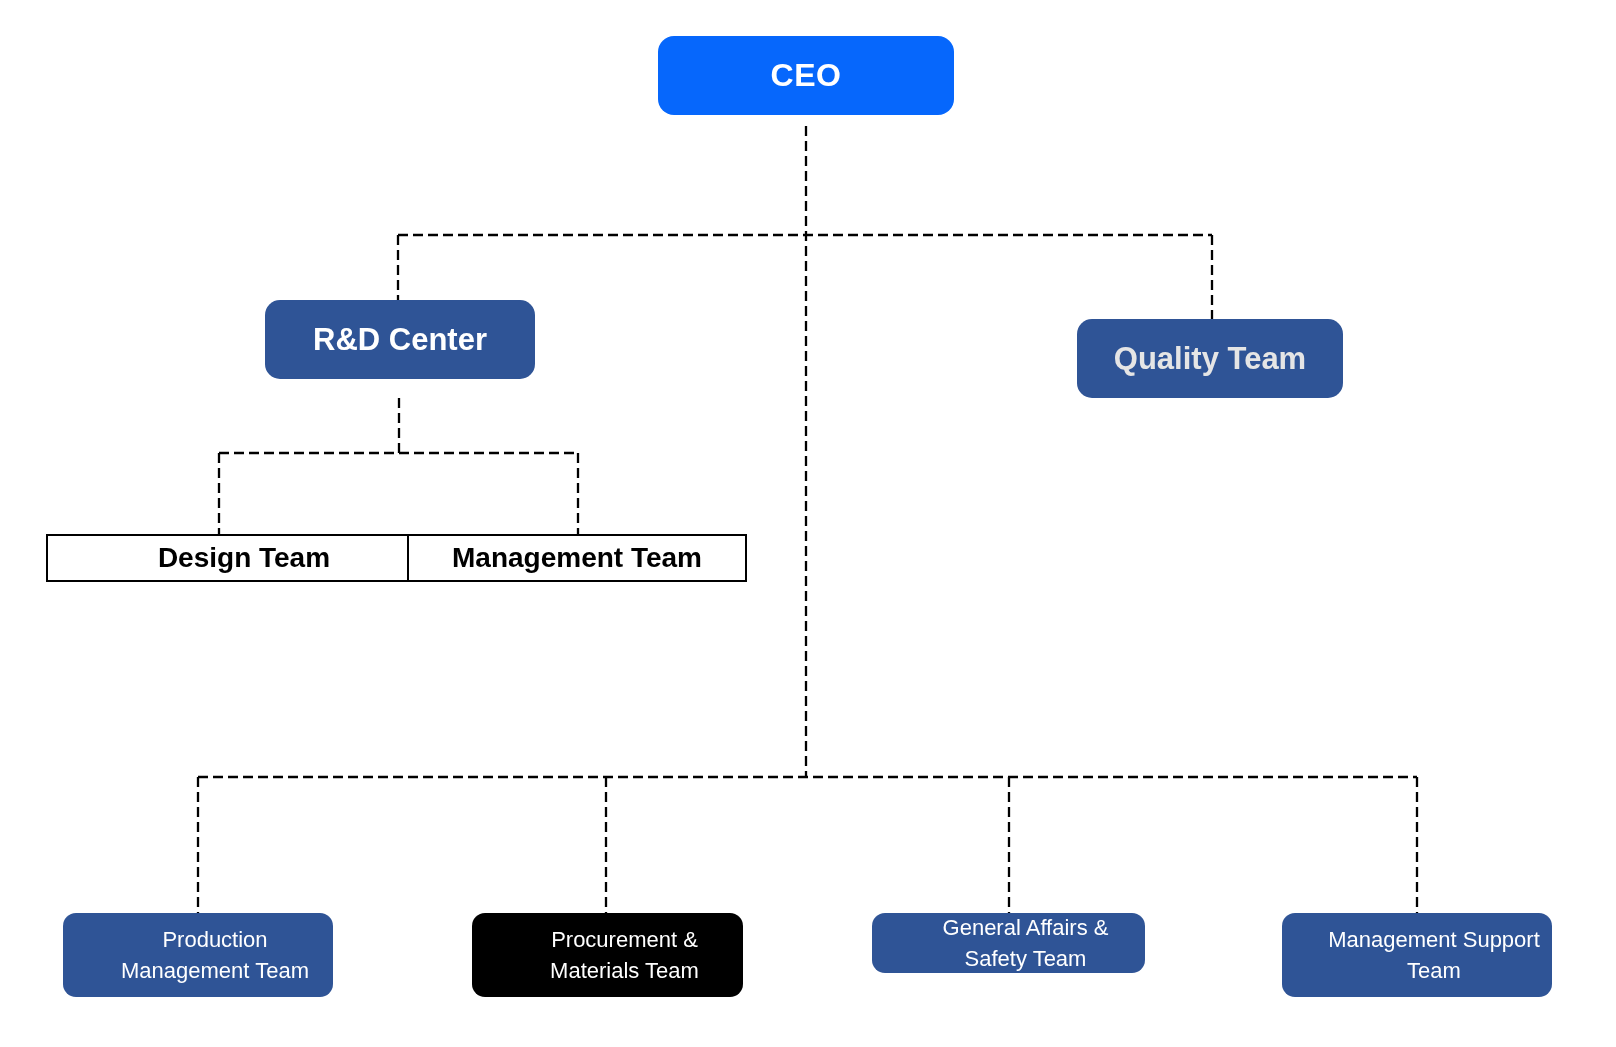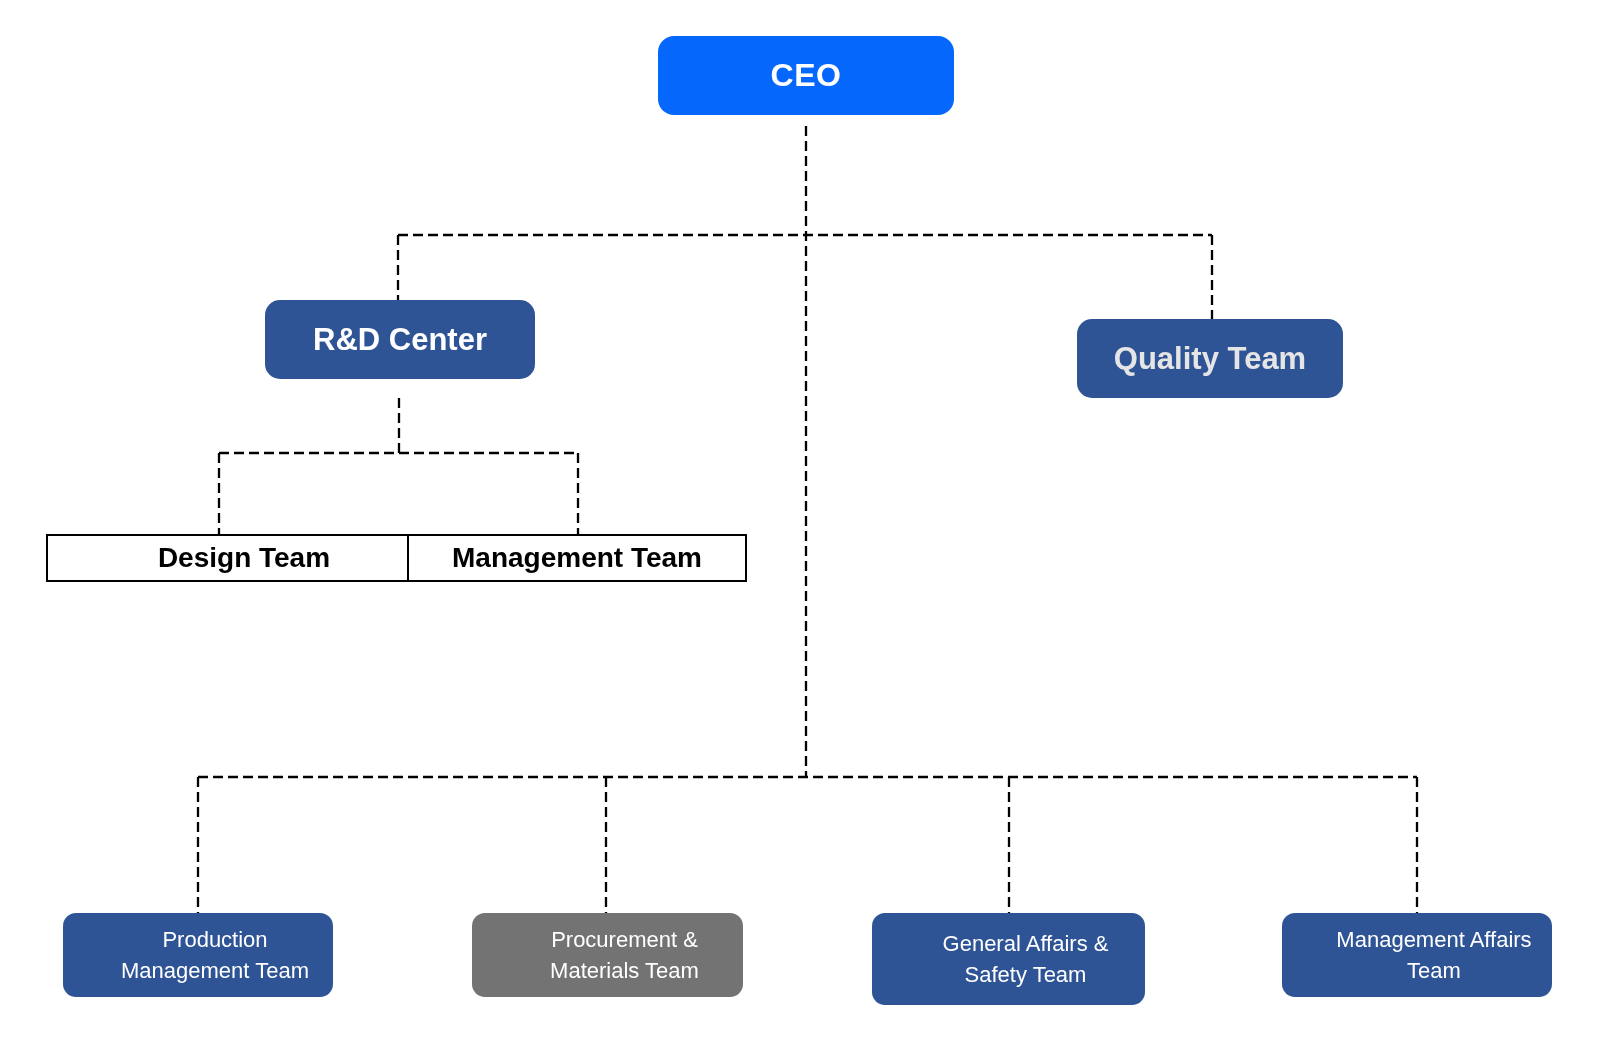--- a/index.html
+++ b/index.html
@@ -104,34 +104,34 @@
     <span>Management Team</span>
   </div>
 
   <div class="node node-team" style="left: 63px; top: 913px; width: 270px; height: 84px; background-color: rgb(47, 84, 150); color: rgb(255, 255, 255);">
     <div>
       <span class="ln">Production</span>
       <span class="ln">Management Team</span>
     </div>
   </div>
 
-  <div class="node node-team" style="left: 472px; top: 913px; width: 271px; height: 84px; background-color: #737373; color: rgb(255, 255, 255);">
+  <div class="node node-team" style="left: 472px; top: 913px; width: 271px; height: 84px; background-color: #000000; color: rgb(255, 255, 255);">
     <div>
       <span class="ln">Procurement &amp;</span>
       <span class="ln">Materials Team</span>
     </div>
   </div>
 
-  <div class="node node-team" style="left: 872px; top: 913px; width: 273px; height: 92px; background-color: rgb(47, 84, 150); color: rgb(255, 255, 255);">
+  <div class="node node-team" style="left: 872px; top: 913px; width: 273px; height: 60px; background-color: rgb(47, 84, 150); color: rgb(255, 255, 255);">
     <div>
       <span class="ln">General Affairs &amp;</span>
       <span class="ln">Safety Team</span>
     </div>
   </div>
 
   <div class="node node-team" style="left: 1282px; top: 913px; width: 270px; height: 84px; background-color: rgb(47, 84, 150); color: rgb(255, 255, 255);">
     <div>
-      <span class="ln">Management Affairs</span>
+      <span class="ln">Management Support</span>
       <span class="ln">Team</span>
     </div>
   </div>
 
 </div>
 
 </body></html>

